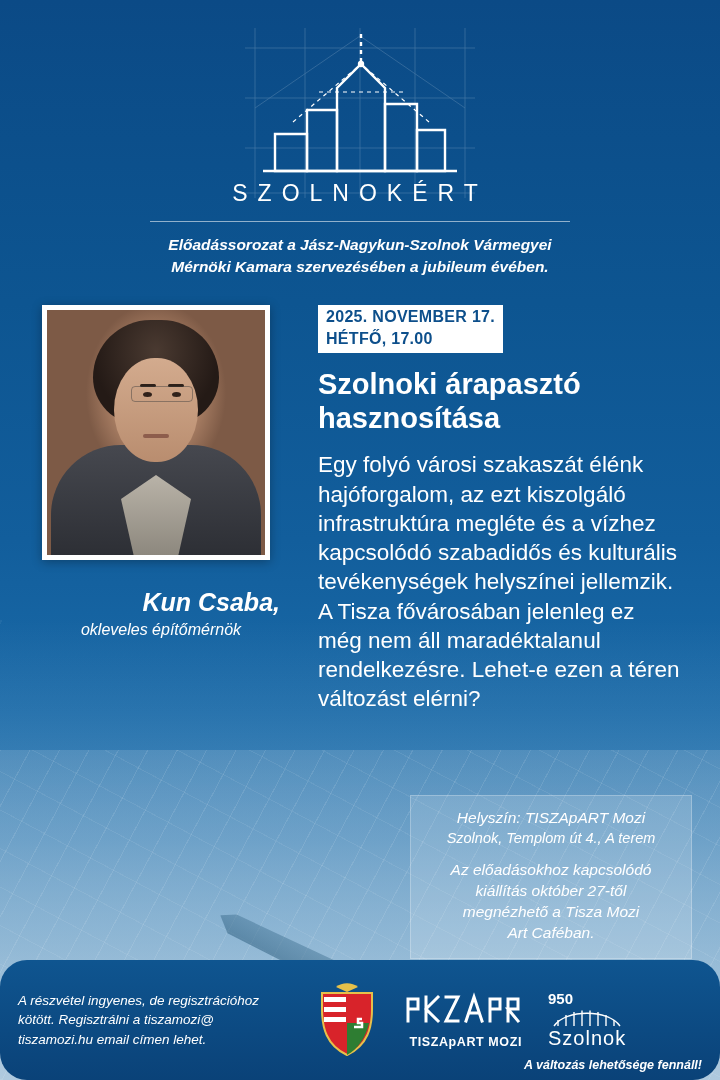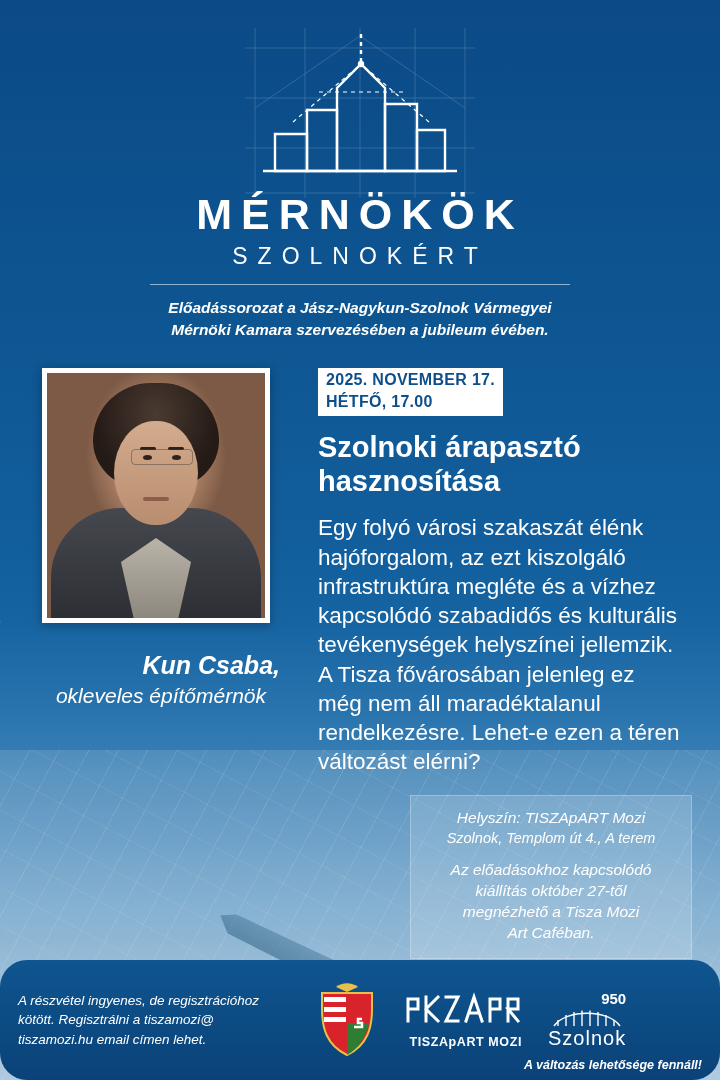--- a/index.html
+++ b/index.html
@@ -137,21 +137,21 @@
     width: 70px; height: 80px;
     background: linear-gradient(180deg, #b9b3a8, #8d887e);
     clip-path: polygon(50% 0%, 100% 30%, 82% 100%, 18% 100%, 0% 30%);
   }
   .speaker-name {
     color: #ffffff; font-style: italic; font-weight: bold;
     font-size: 25px; text-align: right; width: 238px; margin-top: 28px;
   }
   .speaker-role {
     color: #ffffff; font-style: italic;
-    font-size: 21px; text-align: center; width: 238px; margin-top: 4px;
+    font-size: 16px; text-align: center; width: 238px; margin-top: 4px;
   }
   .right-col { flex: 1; padding-right: 36px; padding-left: 18px; }
   .date-badge {
     display: inline-block;
     background: #ffffff; color: #0d4f8b;
     font-weight: bold; font-size: 16px;
     padding: 3px 8px 4px; line-height: 1.18;
     letter-spacing: 0.3px;
   }
   .date-badge .l2 { display: inline-block; margin-top: 3px; }
@@ -180,21 +180,21 @@
     display: flex; align-items: center; padding: 0 18px; border-radius: 27px;
   }
   .foot-text {
     color: #ffffff; font-style: italic; font-size: 13.5px; line-height: 1.45;
     width: 292px;
   }
   .coat { width: 62px; height: 74px; margin-left: 6px; }
   .logos { display: flex; align-items: center; gap: 26px; margin-left: 26px; }
   .tiszapart { text-align: right; color: #ffffff; }
   .tiszapart .cap { font-size: 12.5px; letter-spacing: 0.6px; margin-top: 6px; font-weight: bold; }
-  .szolnok { text-align: right; color: #ffffff; }
+  .szolnok { text-align: left; color: #ffffff; }
   .szolnok .num { font-size: 15px; font-weight: bold; }
   .szolnok .arch { width: 70px; height: 20px; display: block; margin: 0 auto; }
   .szolnok .word { font-size: 20px; letter-spacing: 1px; }
   .tagline {
     position: absolute; right: 18px; bottom: 8px;
     color: #ffffff; font-style: italic; font-weight: bold; font-size: 12.5px;
   }
 </style>
 </head>
 <body>
@@ -238,21 +238,20 @@
         <line x1="18" y1="145" x2="212" y2="145"></line>
 
         <line x1="116" y1="8" x2="116" y2="38" stroke-dasharray="4 4"></line>
         <line x1="74" y1="66" x2="158" y2="66" stroke-dasharray="4 4" stroke-width="1.2"></line>
         <line x1="48" y1="96" x2="116" y2="38" stroke-dasharray="4 4" stroke-width="1.2"></line>
         <line x1="184" y1="96" x2="116" y2="38" stroke-dasharray="4 4" stroke-width="1.2"></line>
         <circle cx="116" cy="38" r="3.2" fill="#ffffff" stroke="none"></circle>
       </g>
     </svg>
 
-    <div class="title-main">MÉRNÖKÖK</div>
     <div class="title-sub">SZOLNOKÉRT</div>
     <div class="rule"></div>
     <div class="lede">
       <div>Előadássorozat a Jász-Nagykun-Szolnok Vármegyei</div>
       <div>Mérnöki Kamara szervezésében a jubileum évében.</div>
     </div>
   </header>
 
   <div class="content">
     <div class="left-col">

